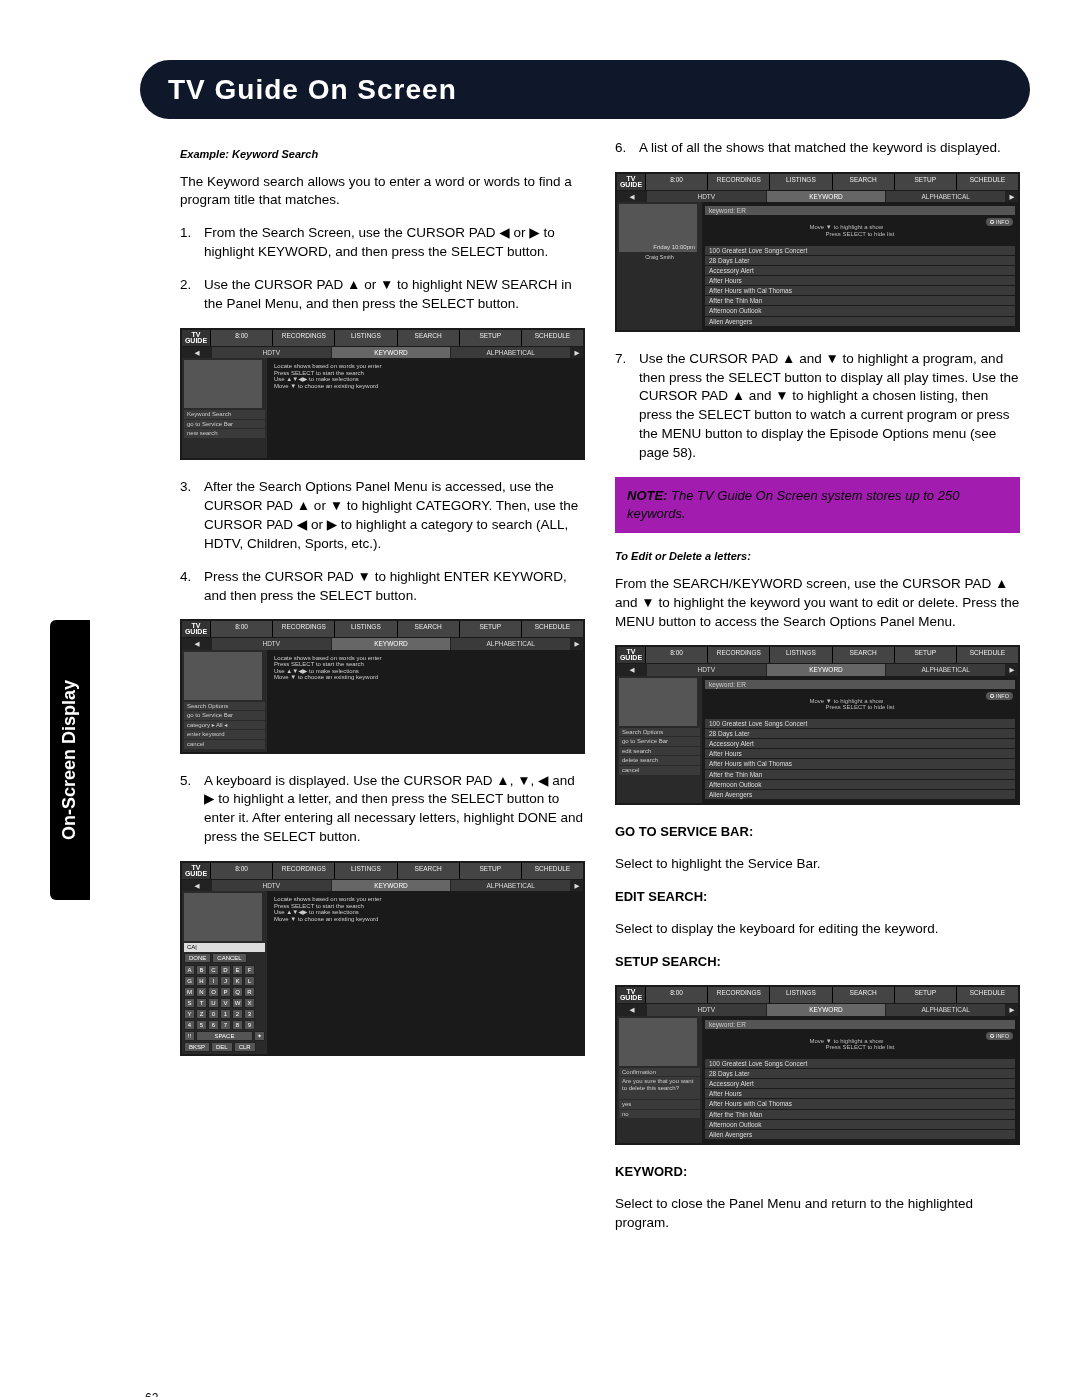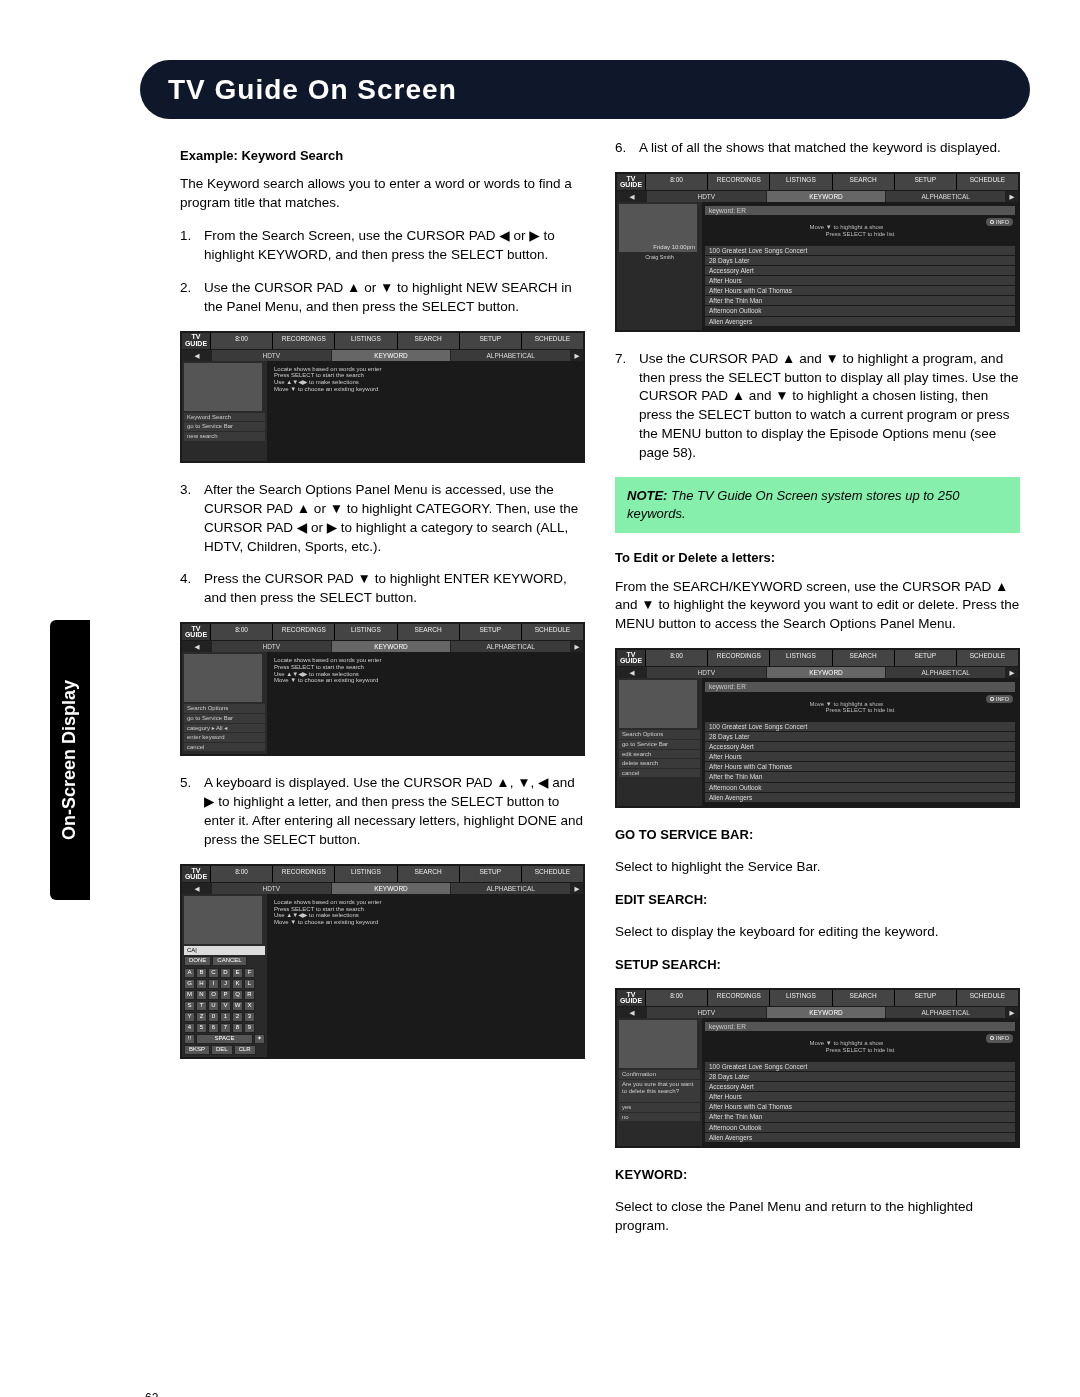--- a/index.html
+++ b/index.html
@@ -38,21 +38,21 @@
     font-size: 18px;
     font-weight: 700;
     border-radius: 0 6px 6px 0;
   }
   .columns {
     display: flex;
     gap: 30px;
     margin-left: 130px;
   }
   .col { width: 405px; }
-  .h2 { font-weight: 900; font-size: 13px; margin: 8px 0 10px 0; }
+  .h2 { font-weight: 900; font-size: 11px; margin: 8px 0 10px 0; font-style: italic; }
   p { margin-bottom: 14px; }
   ol { list-style: none; }
   li { margin-bottom: 14px; padding-left: 24px; position: relative; }
   li .num { position: absolute; left: 0; }
   .screenshot {
     width: 100%;
     background: #1a1a1a;
     margin: 8px 0 18px 0;
     padding: 2px;
     font-size: 8px;
@@ -123,21 +123,21 @@
     margin-top: 2px;
   }
   .ss-key {
     width: 11px; height: 10px; background: #555;
     font-size: 6px; display: flex; align-items: center;
     justify-content: center; color: #fff;
     border: 1px solid #222;
   }
   .ss-key.wide { width: auto; padding: 0 4px; }
   .note-box {
-    background: #86efac;
+    background: #a21caf;
     padding: 10px 12px;
     font-style: italic;
     margin: 10px 0 16px 0;
     font-size: 13px;
   }
   .note-label { font-weight: 900; font-style: italic; }
   .bold-upper { font-weight: 900; font-size: 13px; margin-top: 10px; }
   .page-num {
     position: absolute;
     left: 145px;

